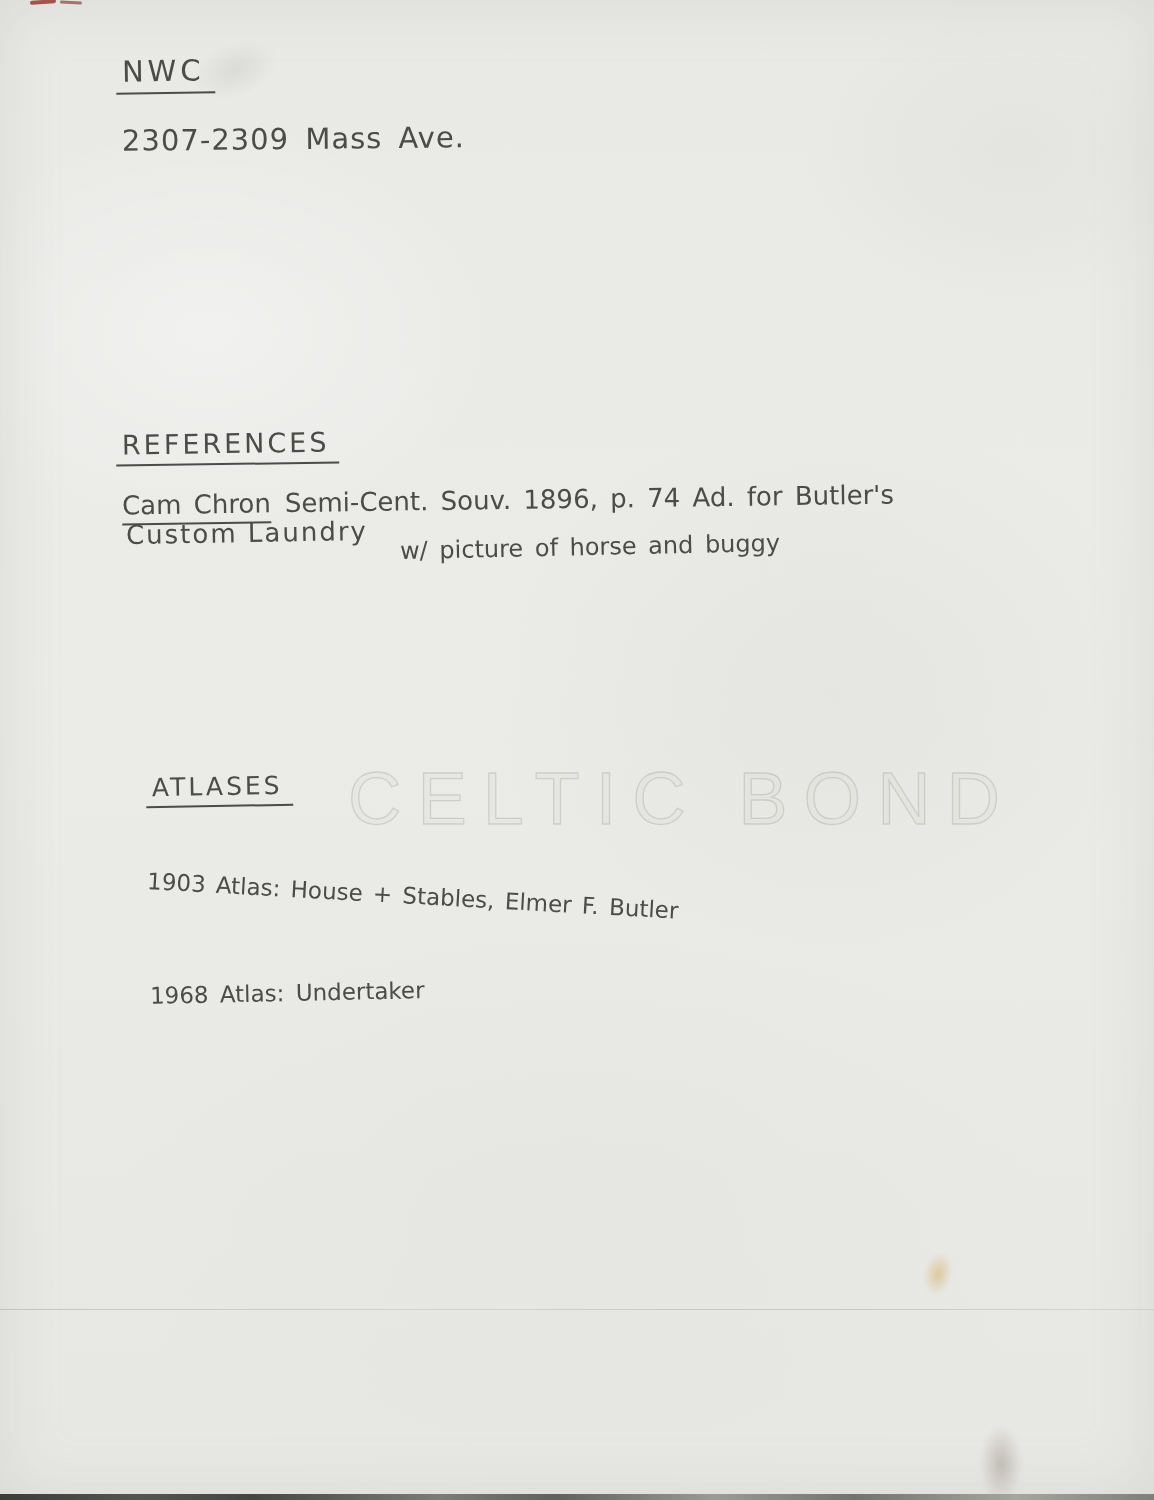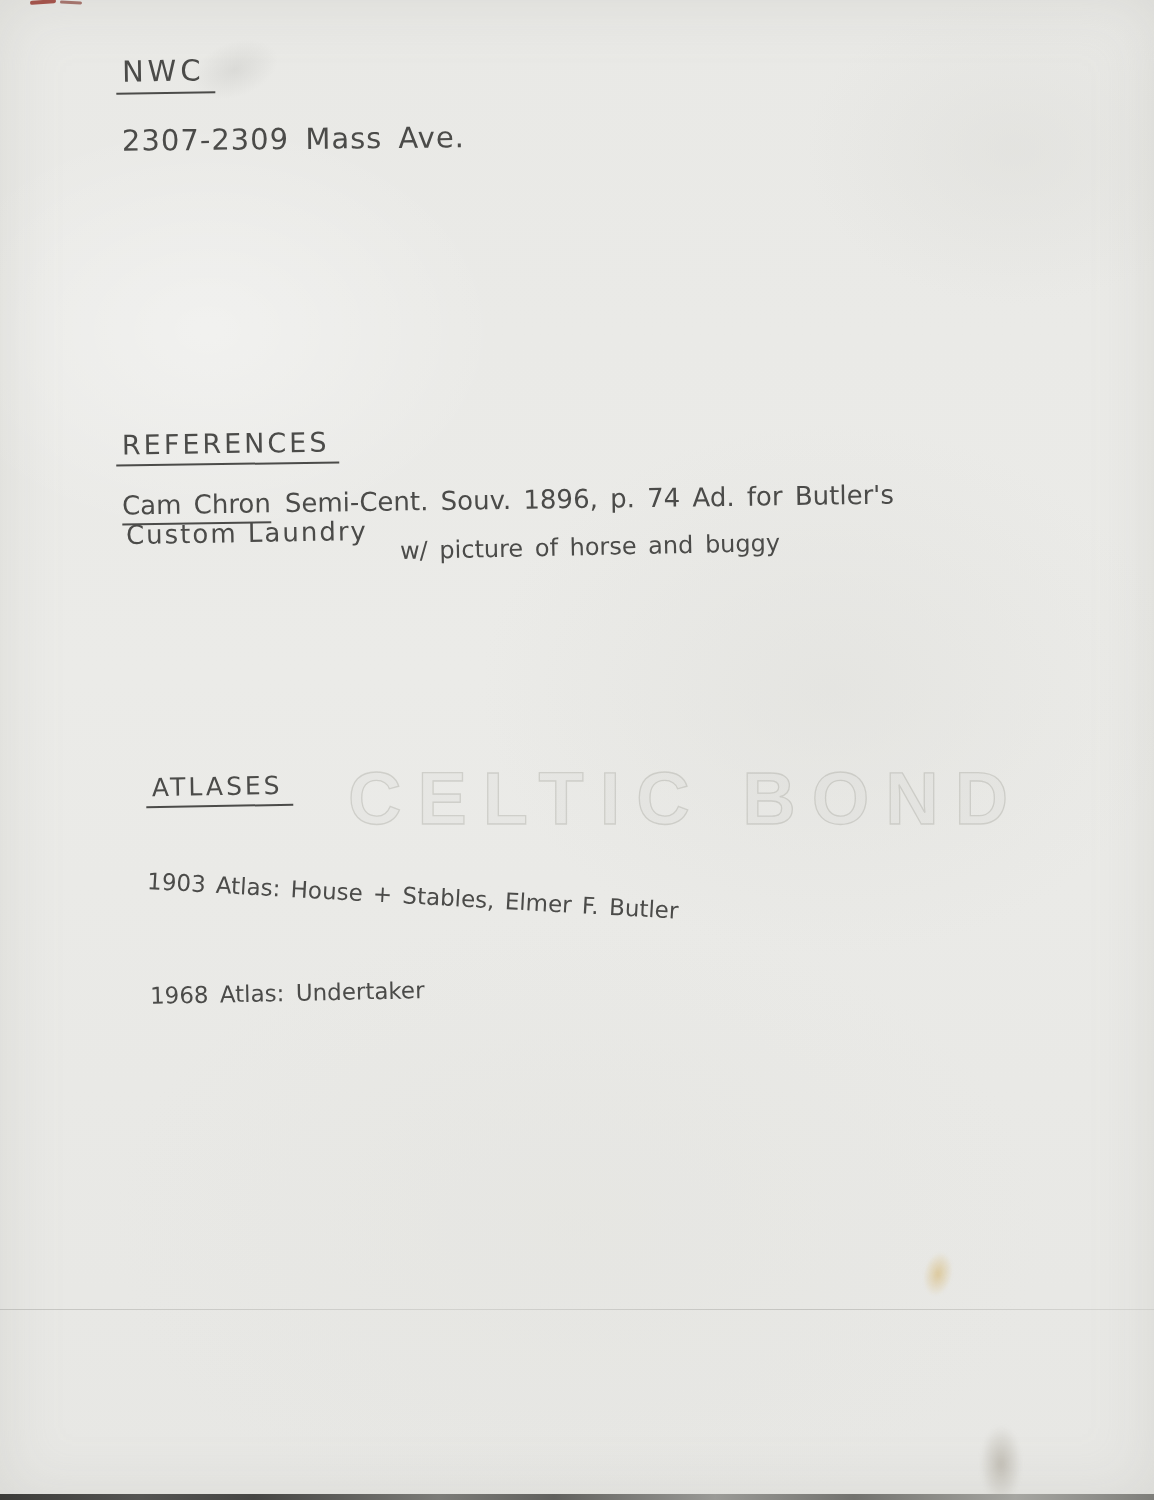--- a/index.html
+++ b/index.html
@@ -43,21 +43,21 @@
   .underlined-source {
     border-bottom: 2.5px solid #4b4b49;
     padding-bottom: 3px;
     margin-right: 14px;
   }
 
   
   .watermark {
     position: absolute;
     font-family: "Liberation Sans", sans-serif;
-    font-weight: bold;
+    font-weight: normal;
     color: rgba(151,151,144,0.22);
     white-space: nowrap;
     user-select: none;
   }
   @supports (-webkit-text-stroke: 1px black) {
     .watermark {
       color: rgba(200,200,194,0.10);
       -webkit-text-stroke: 1.3px rgba(148,148,140,0.30);
     }
   }

